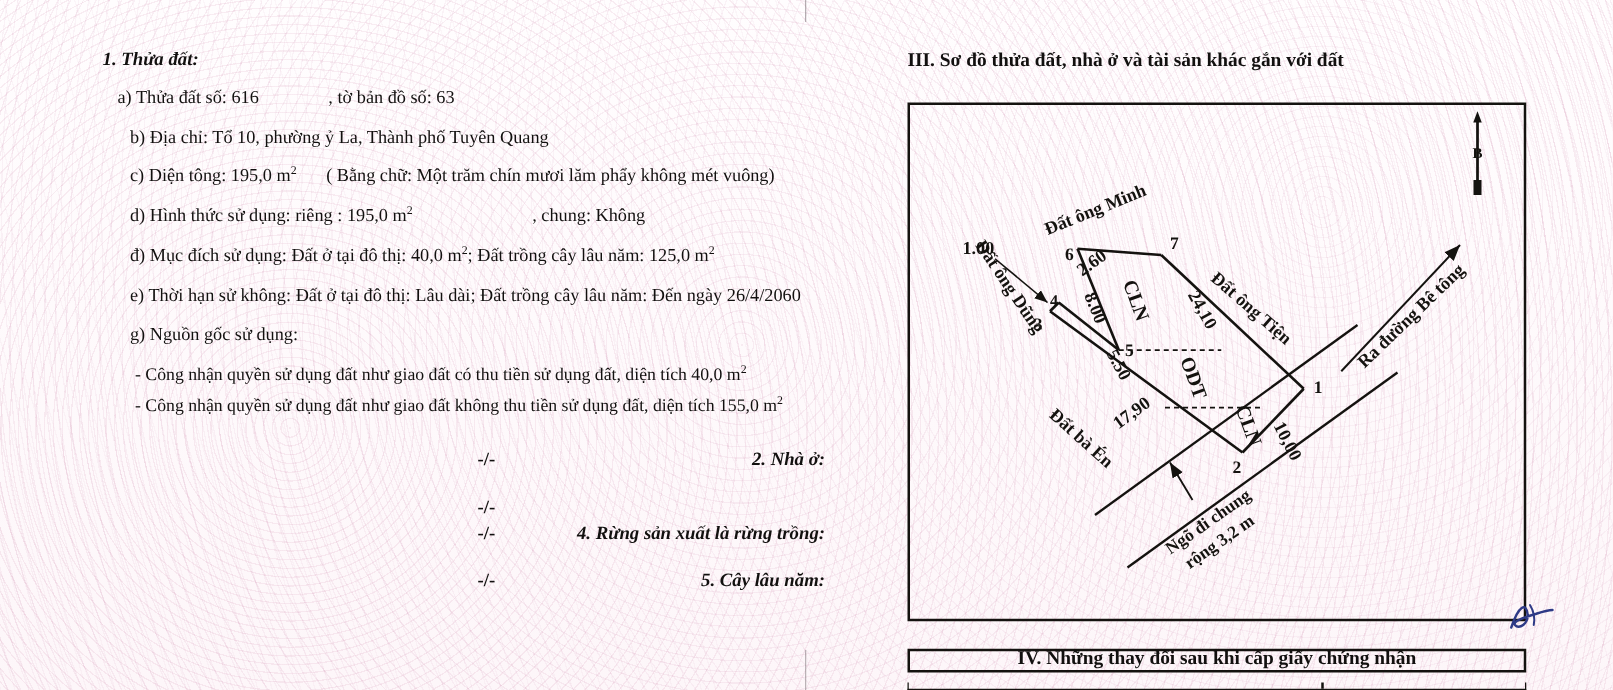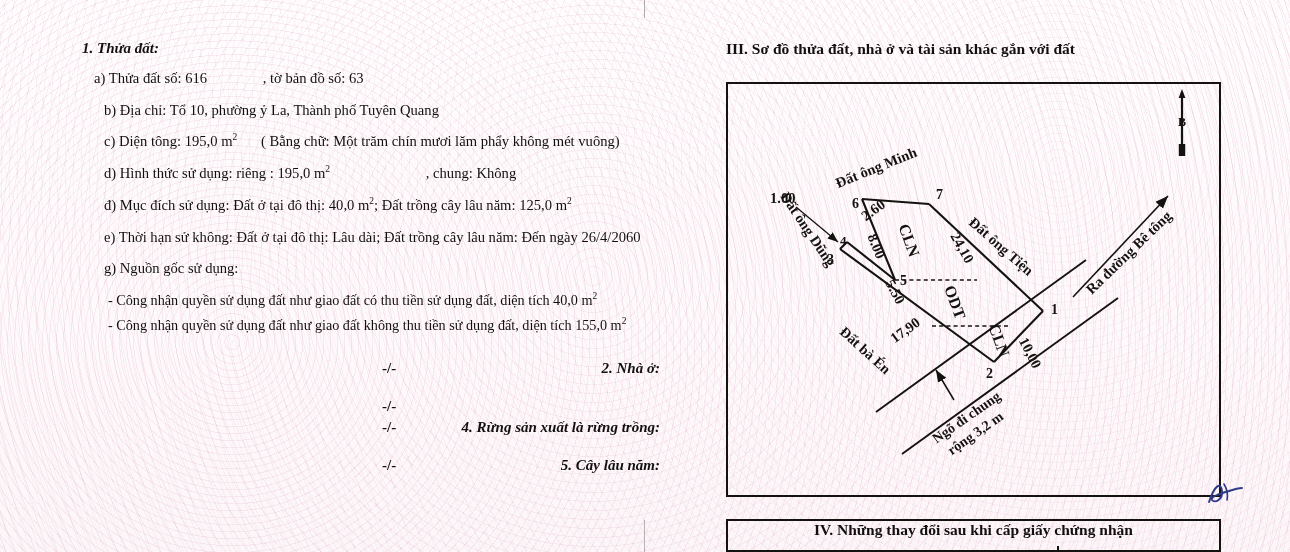--- a/index.html
+++ b/index.html
@@ -71,23 +71,23 @@
     background:transparent;
   }
 
   #diagram-svg{position:absolute;left:726px;top:82px;width:495px;height:415px;}
 
   
   #north-arrow{position:absolute;left:1174px;top:88px;width:16px;height:72px;}
 
   
   #sec4-box{
-    position:absolute;left:726px;top:519px;width:495px;height:33px;
+    position:absolute;left:726px;top:519px;width:495px;height:19px;
     border:2.2px solid #14120f;box-sizing:border-box;
-    display:flex;align-items:flex-start;justify-content:center;
+    display:flex;align-items:flex-end;justify-content:center;
   }
   #sec4-head{font-weight:bold;font-size:15.5px;}
   #sec4-table{
     position:absolute;left:726px;top:546px;width:495px;height:6px;
     border:1.6px solid #14120f;border-top:none;box-sizing:border-box;
   }
   #sec4-table .colsep{position:absolute;top:0;bottom:0;width:1.6px;background:#14120f;}
 
   
   #signature{

